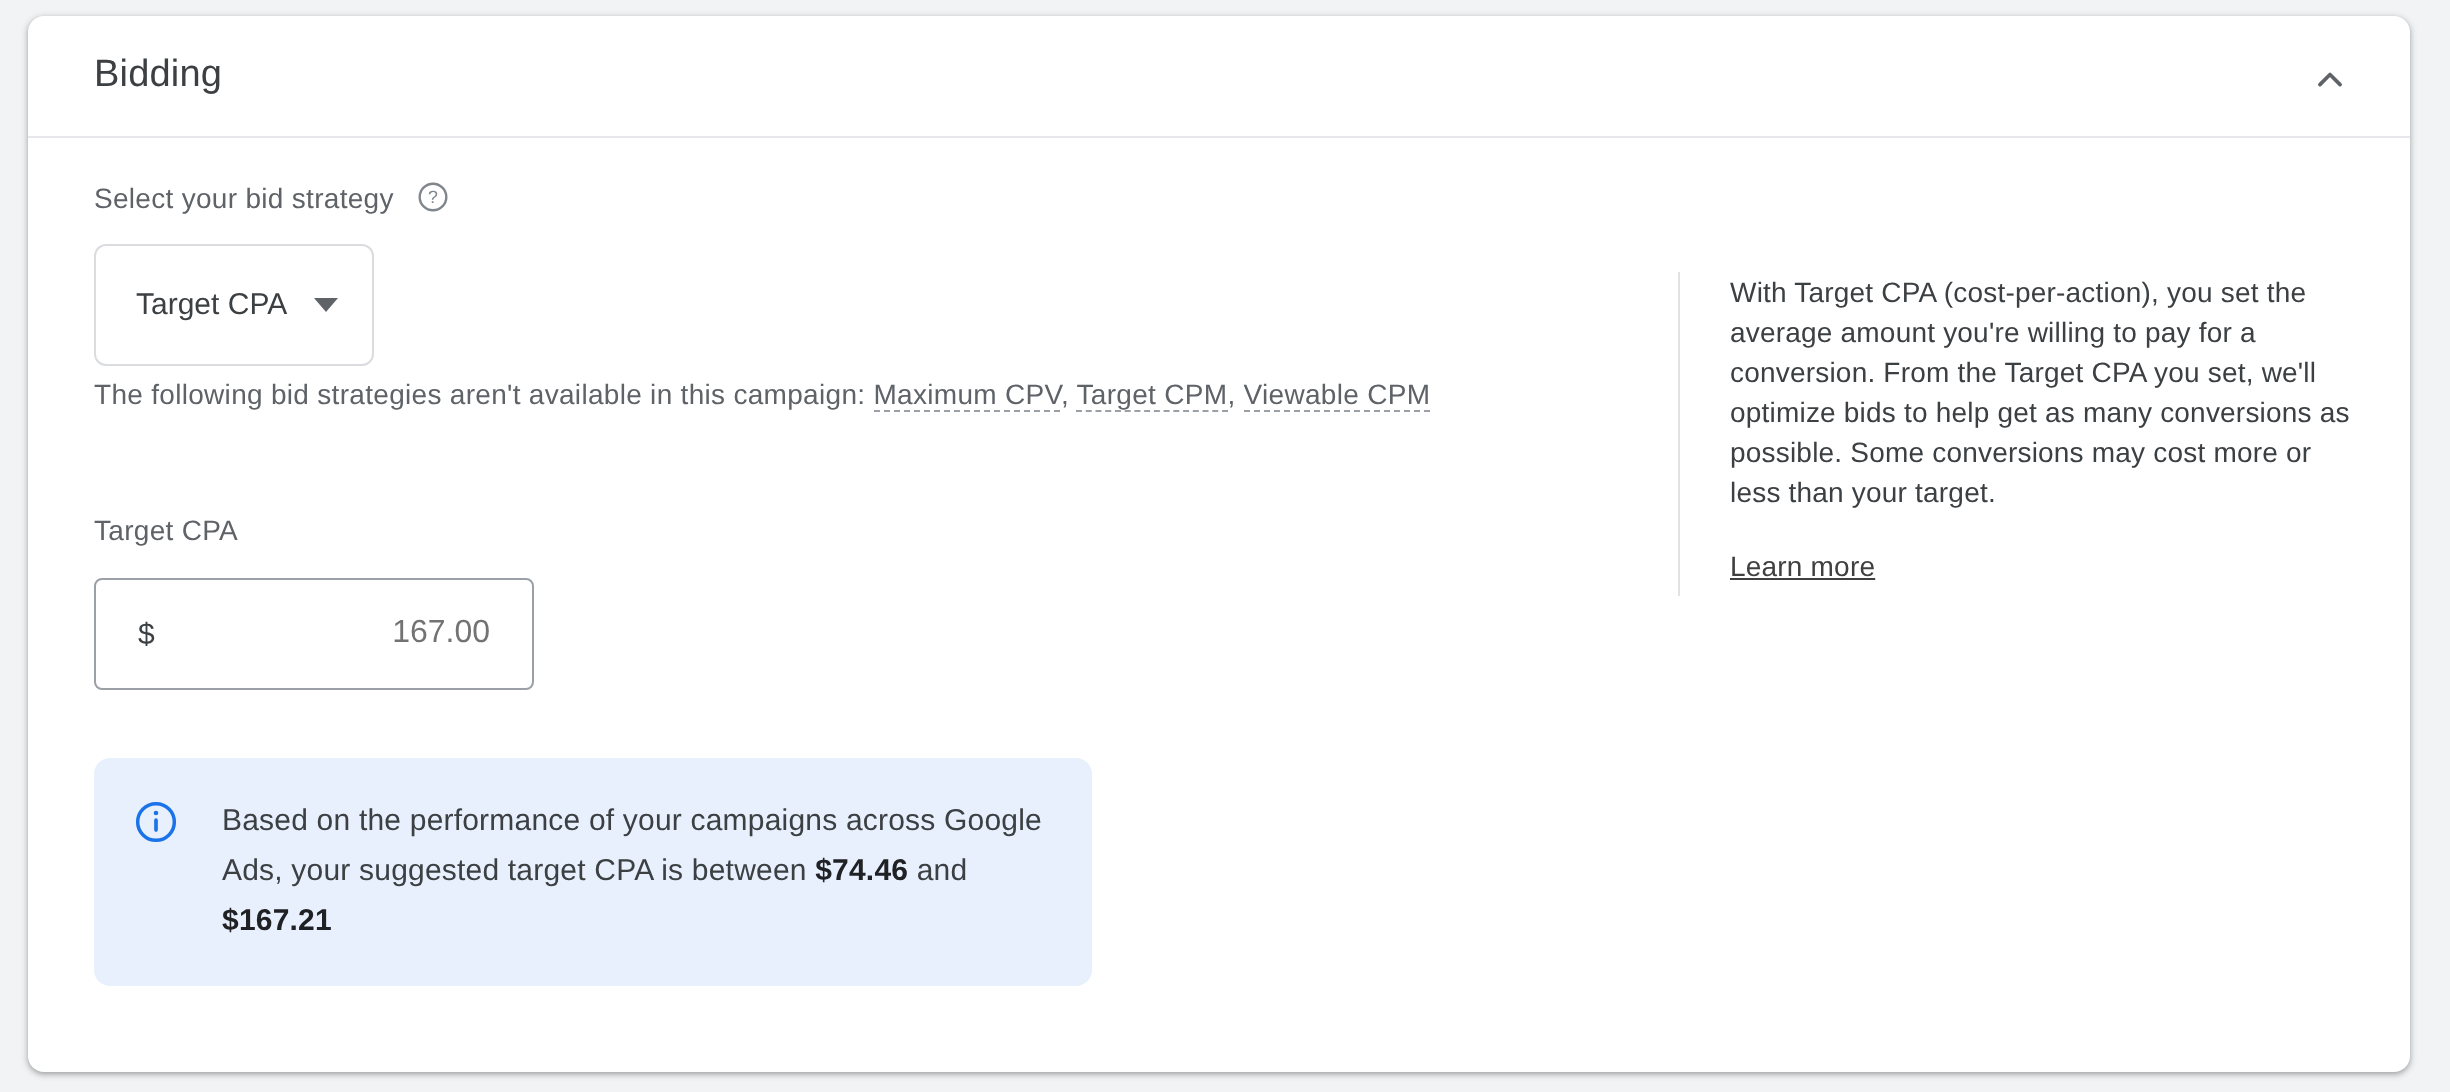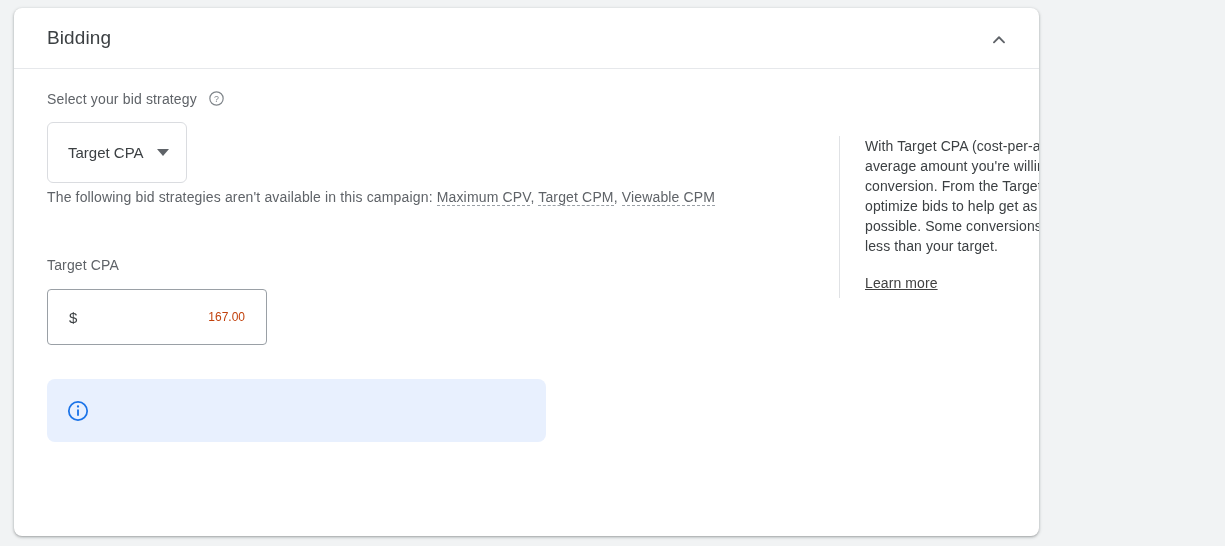--- a/index.html
+++ b/index.html
@@ -12,21 +12,21 @@
     background: #f1f3f4;
     font-family: "Liberation Sans", sans-serif;
     -webkit-font-smoothing: antialiased;
     overflow: hidden;
   }
 
   .card {
     position: absolute;
     left: 14px;
     top: 8px;
-    width: 1025px;
+    width: 1191px;
     height: 528px;
     background: #ffffff;
     border-radius: 8px;
     box-shadow: 0 1px 2px rgba(60,64,67,0.30), 0 1px 3px 1px rgba(60,64,67,0.15);
     box-sizing: border-box;
     overflow: hidden;
   }
 
   
   .card-header {
@@ -165,22 +165,22 @@
     font-size: 15px;
     color: #3c4043;
   }
   .amount-input {
     flex: 1;
     border: none;
     outline: none;
     text-align: right;
     margin-right: 21px;
     font-family: "Liberation Sans", sans-serif;
-    font-size: 12px;
-    color: #c2410c;
+    font-size: 16px;
+    color: #737373;
     background: transparent;
     padding: 0;
     min-width: 0;
   }
 
   
   .callout {
     position: absolute;
     left: 0;
     top: 310px;
@@ -278,20 +278,23 @@
         <span class="currency">$</span>
         <input class="amount-input" type="text" value="167.00" style="">
       </div>
 
       <div class="callout">
         <svg class="info-icon" viewBox="0 0 24 24">
           <circle cx="12" cy="12" r="10" fill="none" stroke="#1a73e8" stroke-width="1.9"></circle>
           <circle cx="12" cy="7.1" r="1.25" fill="#1a73e8"></circle>
           <rect x="11" y="10" width="2" height="7.4" rx="1" fill="#1a73e8"></rect>
         </svg>
+        <div class="callout-text">
+          <span>Based on the performance of your campaigns across Google Ads, your suggested target CPA is between </span><b>$74.46</b><span> and </span><b>$167.21</b>
+        </div>
       </div>
 
     </div>
 
     <div class="right-col">
       <div class="help-text">With Target CPA (cost-per-action), you set the average amount you're willing to pay for a conversion. From the Target CPA you set, we'll optimize bids to help get as many conversions as possible. Some conversions may cost more or less than your target.</div>
       <a class="learn-more">Learn more</a>
     </div>
 
   </div>

